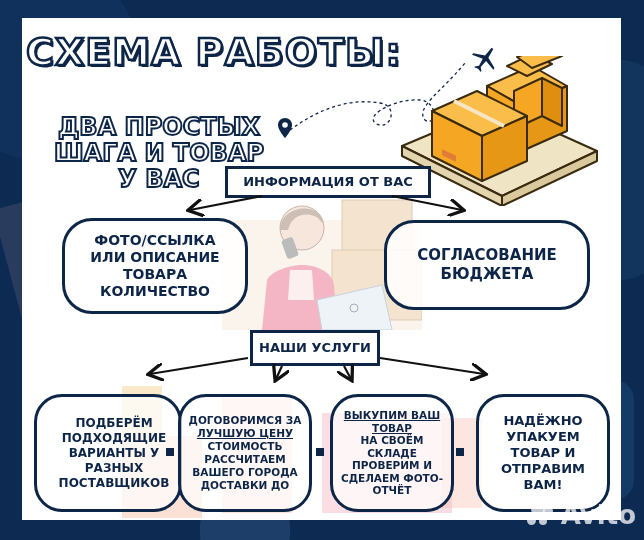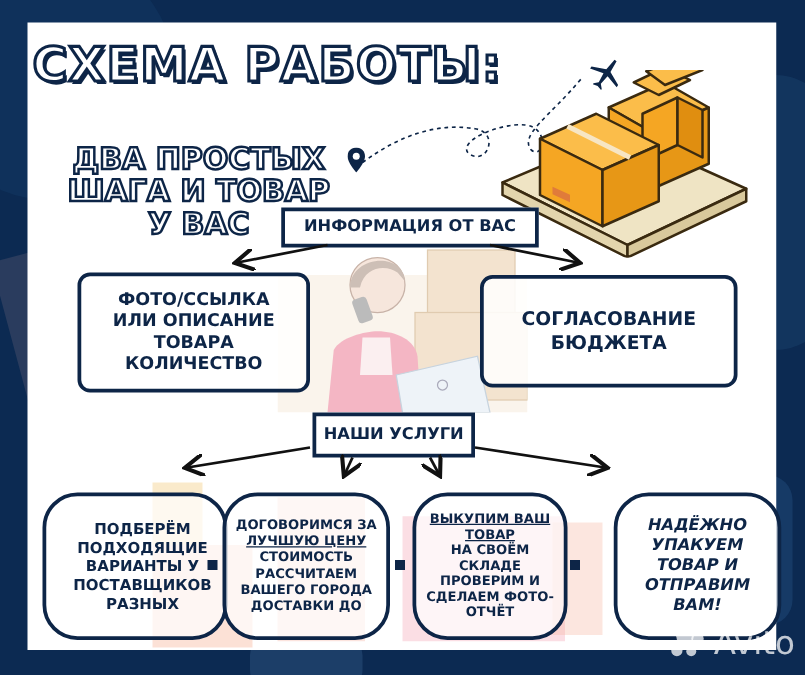--- a/index.html
+++ b/index.html
@@ -43,51 +43,51 @@
   .label-box {
     position: absolute; background: #fff; border: 3px solid #0d2547;
     font-weight: bold; color: #0d2547; text-align: center; white-space: nowrap;
   }
   .info-label { left: 203px; top: 148px; width: 200px; height: 26px; line-height: 26px; font-size: 13px; }
   .services-label { left: 228px; top: 312px; width: 124px; height: 30px; line-height: 30px; font-size: 13px; }
 
   .illustration { position: absolute; left: 200px; top: 172px; }
 
   .pill {
-    position: absolute; border: 3px solid #0d2547; border-radius: 10px;
+    position: absolute; border: 3px solid #0d2547; border-radius: 30px;
     background: rgba(255,255,255,0.85);
     display: flex; align-items: center; justify-content: center;
     text-align: center; font-weight: bold; color: #0d2547;
     text-transform: uppercase;
   }
   .step1 { left: 40px; top: 200px; width: 180px; height: 90px; font-size: 14px; line-height: 17px; }
   .step2 { left: 362px; top: 202px; width: 200px; height: 84px; font-size: 15px; line-height: 19px; }
 
   .svc {
     position: absolute; top: 376px; height: 112px; width: 130px;
     border: 3px solid #0d2547; border-radius: 28px;
     display: flex; align-items: center; justify-content: center;
     text-align: center; font-weight: bold; color: #0d2547;
     font-size: 11px; line-height: 13px; text-transform: uppercase;
     background: rgba(255,255,255,0.7);
   }
   .svc1 { left: 12px; font-size: 12px; line-height: 15px; padding-left: 12px; }
   .svc2 { left: 156px; width: 128px; font-size: 10.5px; align-items: center; }
   .svc3 { left: 308px; width: 118px; font-size: 10.5px; line-height: 12.5px; text-align: center; }
-  .svc4 { left: 469px; width: 128px; font-size: 13px; line-height: 16px; font-style: italic; }
+  .svc4 { left: 454px; width: 128px; font-size: 13px; line-height: 16px; }
   .u { text-decoration: underline; }
   .connector { position: absolute; top: 430px; width: 8px; height: 8px; background: #0d2547; }
 
   .color-patch { position: absolute; opacity: .35; }
 
   .arrows { position: absolute; left: 0; top: 0; pointer-events: none; }
 
   .avito {
     position: absolute; right: 8px; bottom: 10px;
-    font-weight: normal; font-size: 26px; color: rgba(255,255,255,0.75);
+    font-weight: bold; font-size: 26px; color: rgba(255,255,255,0.75);
     display: flex; align-items: center; gap: 4px;
   }
   .avito-dots { position: relative; width: 30px; height: 26px; }
   .avito-dots span { position: absolute; border-radius: 50%; background: rgba(255,255,255,0.75); }
 </style>
 </head>
 <body>
 
 <div class="bg-deco bg1"></div>
 <div class="bg-deco bg2"></div>
@@ -177,22 +177,22 @@
   <div class="color-patch" style="left:100px;top:418px;width:80px;height:82px;background:#f7a98a;"></div>
   <div class="color-patch" style="left:200px;top:380px;width:70px;height:115px;background:#f5b2a0;"></div>
   <div class="color-patch" style="left:300px;top:395px;width:130px;height:100px;background:#f4a0b3;"></div>
   <div class="color-patch" style="left:420px;top:400px;width:40px;height:90px;background:#f7b7a3;"></div>
 
   <div class="svc svc1">
     <div>
       <div>ПОДБЕРЁМ</div>
       <div>ПОДХОДЯЩИЕ</div>
       <div>ВАРИАНТЫ У</div>
+      <div>РАЗНЫХ</div>
       <div>ПОСТАВЩИКОВ</div>
-      <div>РАЗНЫХ</div>
     </div>
   </div>
   <div class="connector" style="left:144px;"></div>
 
   <div class="svc svc2">
     <div>
       <div>ДОГОВОРИМСЯ ЗА</div>
       <div class="u">ЛУЧШУЮ ЦЕНУ</div>
       <div>СТОИМОСТЬ</div>
       <div>РАССЧИТАЕМ</div>

